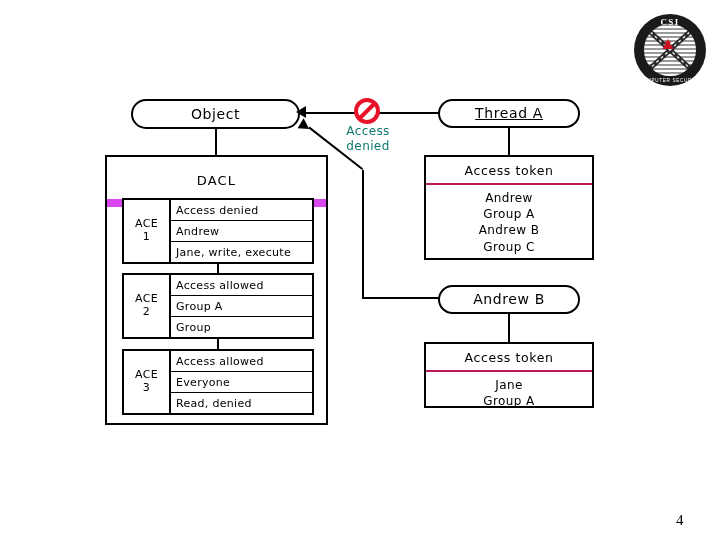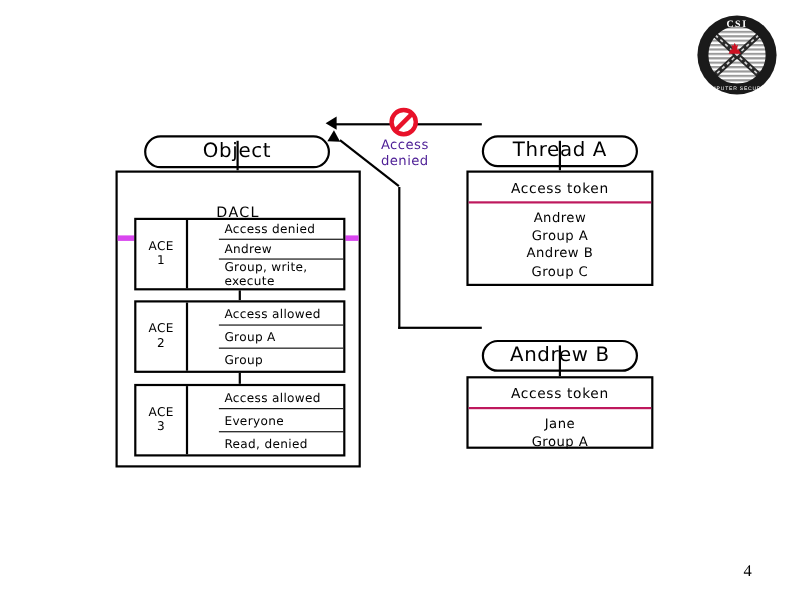--- a/index.html
+++ b/index.html
@@ -29,22 +29,21 @@
     align-items: center;
     justify-content: center;
     text-align: center;
     letter-spacing: 0.6px;
     line-height: 1.15;
   }
 
   .rounded {
     border: 2px solid #000000;
     border-radius: 18px;
-    font-size: 18px;
-    margin-top: 24px;
+    font-size: 14px;
   }
 
   
   .line {
     position: absolute;
     background: #000000;
   }
   .hline { height: 2px; }
   .vline { width: 2px; }
 
@@ -75,23 +74,23 @@
   #dacl-container {
     position: absolute;
     left: 105px; top: 155px;
     width: 223px; height: 270px;
     border: 2px solid #000000;
     box-sizing: border-box;
     background: #ffffff;
   }
   #dacl-header {
     position: absolute;
-    left: 0; top: 16px;
+    left: 0; top: 4px;
     width: 100%; height: 46px;
-    border-bottom: 5px solid #d946ef;
+    border-bottom: 8px solid #d946ef;
     box-sizing: border-box;
     display: flex; align-items: center; justify-content: center;
     font-size: 13px;
     letter-spacing: 1.2px;
   }
 
   .ace {
     position: absolute;
     left: 15px;
     width: 192px;
@@ -121,28 +120,27 @@
   }
   .ace-row {
     flex: 1;
     display: flex;
     align-items: center;
     padding-left: 5px;
     font-size: 11px;
     letter-spacing: 0.3px;
     border-bottom: 1px solid #000000;
     box-sizing: border-box;
-    margin-left: 28px;
   }
   .ace-row:last-child { border-bottom: none; }
 
   
   #thread-a-node {
     left: 438px; top: 99px;
-    width: 142px; height: 29px;
+    width: 142px; height: 29px; text-decoration: underline;
   }
   #thread-b-node {
     left: 438px; top: 285px;
     width: 142px; height: 29px;
   }
 
   .token {
     position: absolute;
     left: 424px;
     width: 170px;
@@ -180,21 +178,21 @@
   #denied-badge svg { display: block; }
 
   #denied-label {
     position: absolute;
     left: 325px; top: 124px;
     width: 86px;
     text-align: center;
     font-size: 12px;
     line-height: 1.25;
     letter-spacing: 0.4px;
-    color: #4c1d95;
+    color: #0f766e;
   }
 
   
   #csi-logo {
     position: absolute;
     left: 632px; top: 12px;
     width: 76px; height: 76px;
   }
   #csi-logo svg { display: block; }
 
@@ -252,21 +250,21 @@
     <div id="dacl-header">DACL</div>
 
     <div class="ace" style="top:41px;">
       <div class="ace-label">
         <span>ACE</span>
         <span>1</span>
       </div>
       <div class="ace-rows">
         <div class="ace-row">Access denied</div>
         <div class="ace-row">Andrew</div>
-        <div class="ace-row">Group, write, execute</div>
+        <div class="ace-row">Jane, write, execute</div>
       </div>
     </div>
 
     <div class="line vline" style="left:110px; top:107px; height:9px;"></div>
 
     <div class="ace" style="top:116px;">
       <div class="ace-label">
         <span>ACE</span>
         <span>2</span>
       </div>

